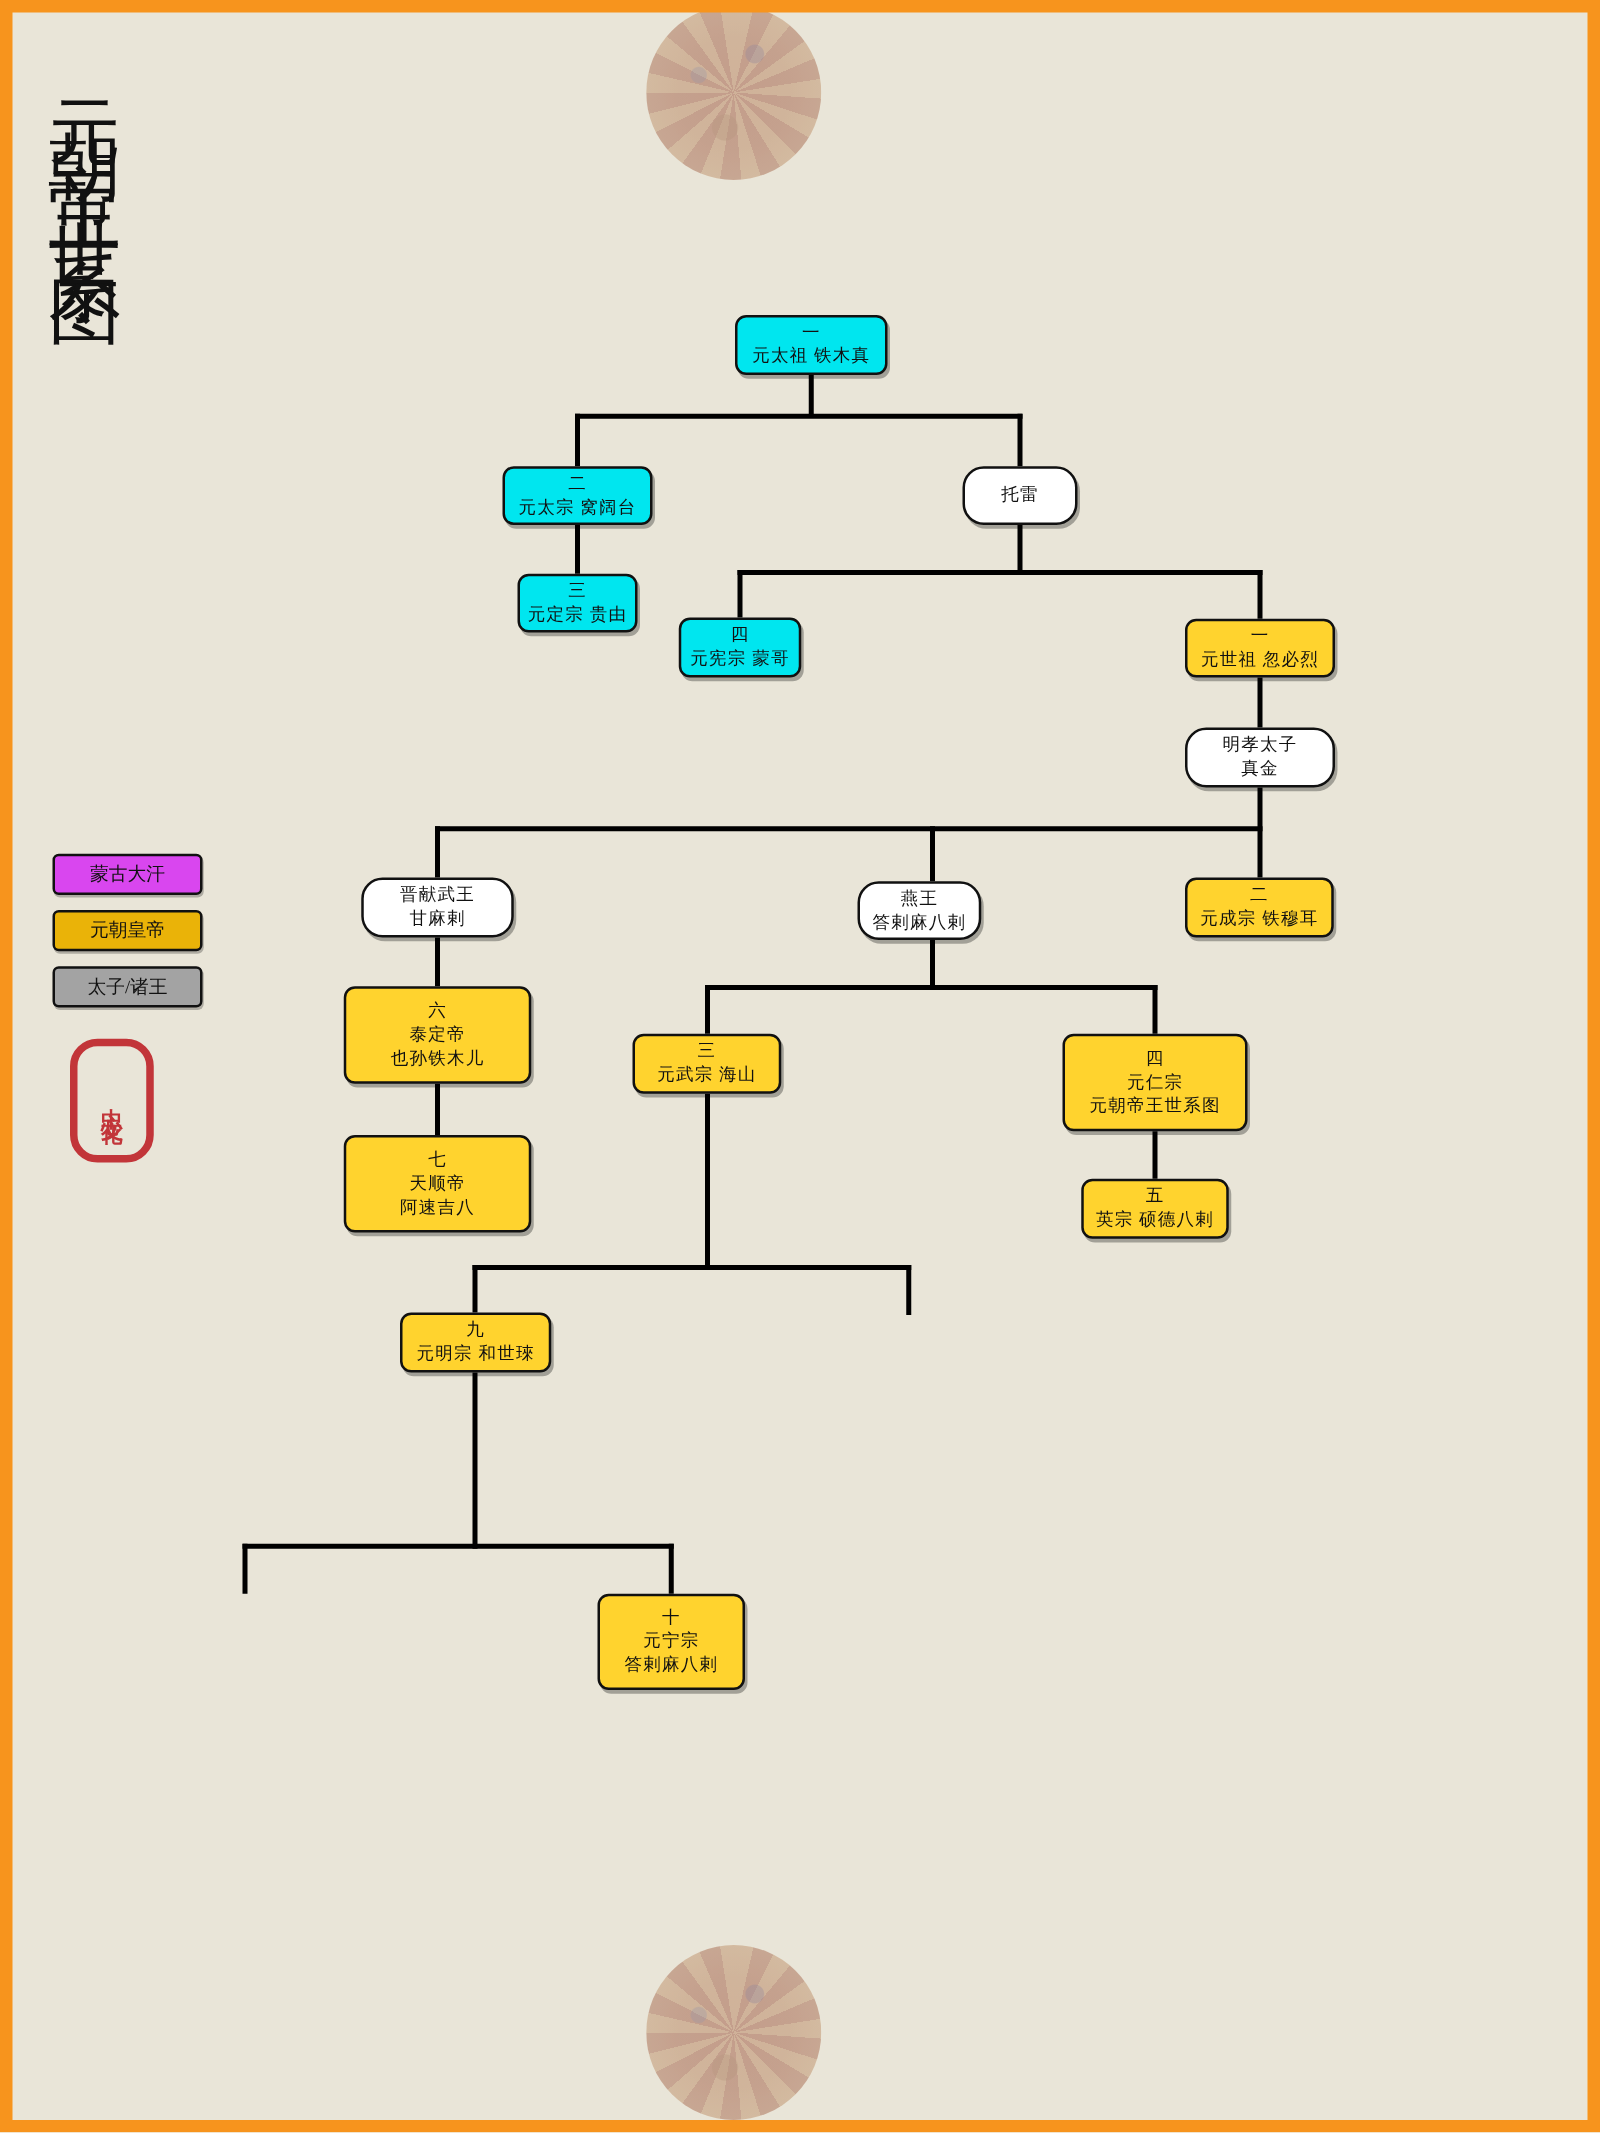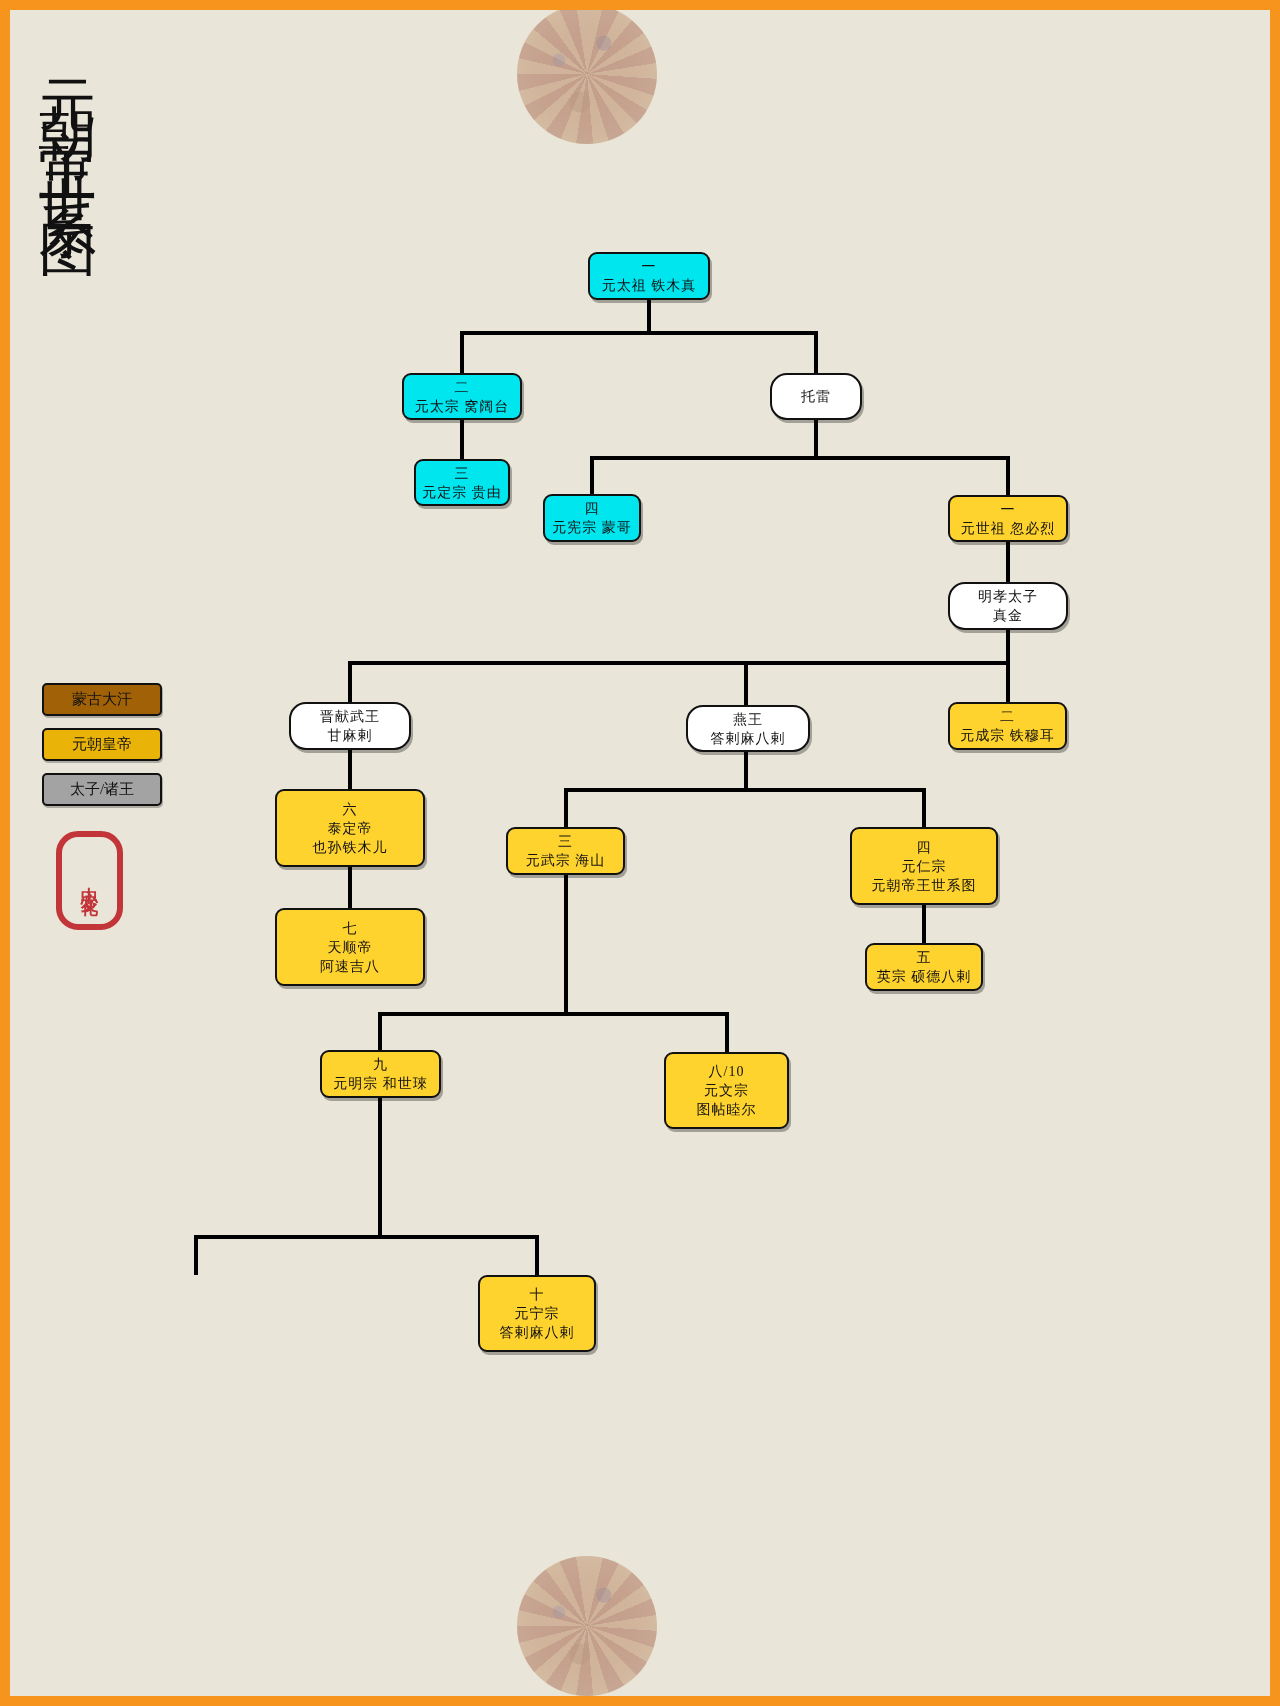--- a/index.html
+++ b/index.html
@@ -33,21 +33,21 @@
   .medallion.top{left:517px;top:4px;}
   .medallion.bottom{left:517px;top:1556px;}
   
   .legend{position:absolute;left:42px;top:683px;z-index:5;}
   .legend .key{
     width:120px;height:33px;margin-bottom:12px;border:2px solid #111;
     border-radius:5px;display:flex;align-items:center;justify-content:center;
     font-size:15px;color:#111;box-sizing:border-box;
     box-shadow:1px 2px 0 rgba(0,0,0,.25);
   }
-  .key.khan{background:#a16207;}
+  .key.khan{background:#d946ef;}
   .key.emperor{background:#eab308;}
   .key.prince{background:#a3a3a3;}
   
   .seal{
     position:absolute;left:56px;top:831px;width:67px;height:99px;z-index:5;
     border:6px solid #C23539;border-radius:22px;box-sizing:border-box;
     display:flex;align-items:center;justify-content:center;
   }
   .seal-text{
     writing-mode:vertical-rl;text-orientation:upright;
@@ -149,21 +149,21 @@
       <div class="nl">元世祖 忽必烈</div>
     </div>
   <div class="node prince" style="left:948px;top:582px;width:120px;height:48px">
       <div class="nl">明孝太子</div>
       <div class="nl">真金</div>
     </div>
   <div class="node prince" style="left:289px;top:702px;width:122px;height:48px">
       <div class="nl">晋献武王</div>
       <div class="nl">甘麻剌</div>
     </div>
-  <div class="node prince" style="left:686px;top:705px;width:124px;height:47px">
+  <div class="node prince" style="left:686px;top:705px;width:99px;height:47px">
       <div class="nl">燕王</div>
       <div class="nl">答剌麻八剌</div>
     </div>
   <div class="node emperor" style="left:948px;top:702px;width:119px;height:48px">
       <div class="nl">二</div>
       <div class="nl">元成宗 铁穆耳</div>
     </div>
   <div class="node emperor" style="left:275px;top:789px;width:150px;height:78px">
       <div class="nl">六</div>
       <div class="nl">泰定帝</div>
@@ -184,24 +184,19 @@
       <div class="nl">阿速吉八</div>
     </div>
   <div class="node emperor" style="left:865px;top:943px;width:118px;height:48px">
       <div class="nl">五</div>
       <div class="nl">英宗 硕德八剌</div>
     </div>
   <div class="node emperor" style="left:320px;top:1050px;width:121px;height:48px">
       <div class="nl">九</div>
       <div class="nl">元明宗 和世琜</div>
     </div>
-  <div class="node emperor" style="left:664px;top:1052px;width:125px;height:77px">
-      <div class="nl">八/10</div>
-      <div class="nl">元文宗</div>
-      <div class="nl">图帖睦尔</div>
-    </div>
   <div class="node emperor" style="left:478px;top:1275px;width:118px;height:77px">
       <div class="nl">十</div>
       <div class="nl">元宁宗</div>
       <div class="nl">答剌麻八剌</div>
     </div>
 
 </div>
 
 </body></html>

